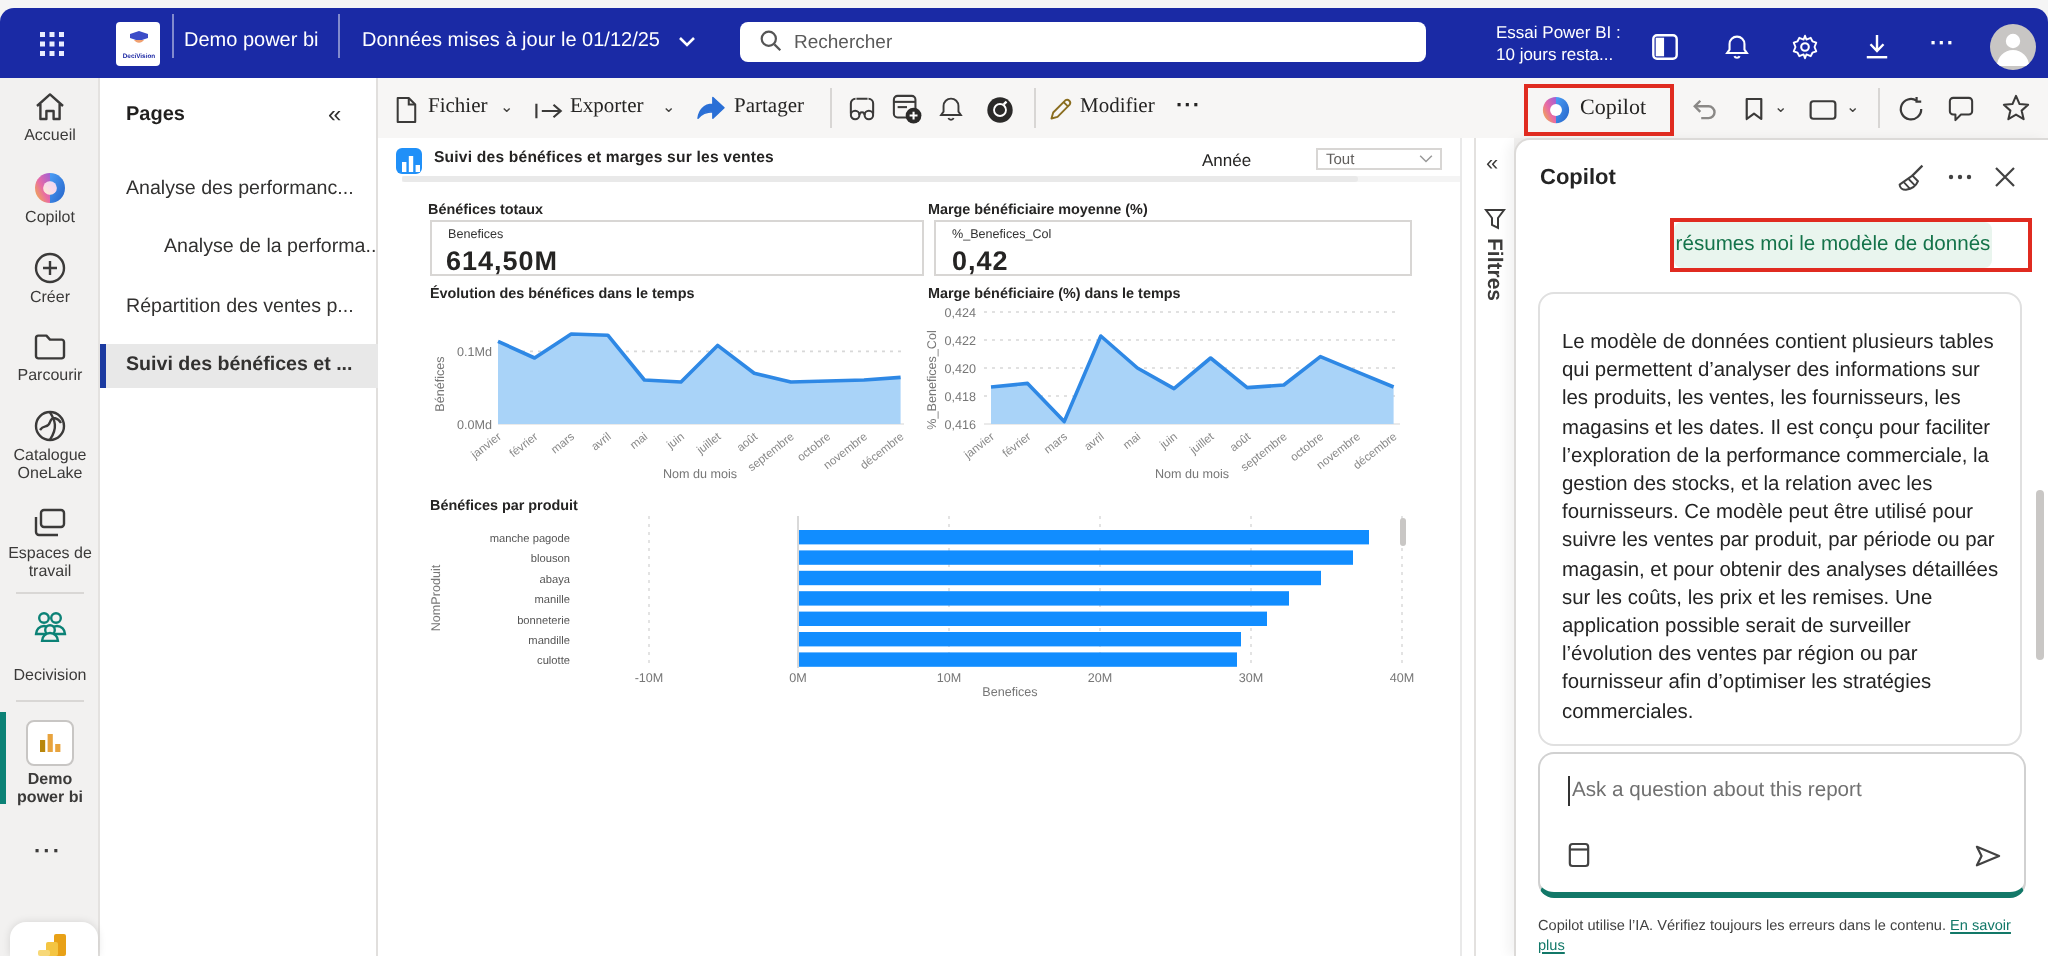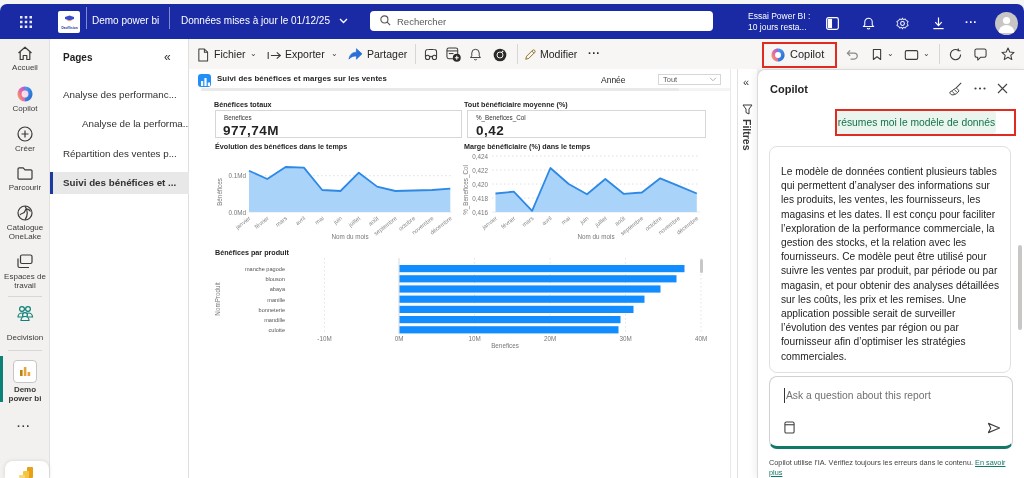--- a/index.html
+++ b/index.html
@@ -30,21 +30,21 @@
 
 #pages { left:50px; top:39px; width:139px; height:439px; background:#fff; border-right:1px solid #e1dfdd; }
 #pagehdr { left:63px; top:52px; font-size:10px; font-weight:bold; color:#201f1e; }
 #pagecoll { left:164px; top:50px; font-size:12px; color:#323130; }
 .pgitem { left:50px; width:139px; height:22px; font-size:9.8px; color:#323130; line-height:22px; padding-left:13px; white-space:nowrap; overflow:hidden; }
 #pgsel { left:50px; top:172px; width:139px; height:22px; background:#e8e8e8; }
 #pgselbar { left:50px; top:172px; width:3px; height:22px; background:#1b3aa0; }
 
 
 #toolbar { left:189px; top:39px; width:835px; height:30px; background:#f7f6f5; }
-.tbtxt { top:48px; font-size:10.5px; color:#252423; }
+.tbtxt { top:48px; font-size:10.5px; color:#252423;font-family:Liberation Serif, serif; }
 .tbchev { top:49px; font-size:8px; color:#454441; }
 .vdiv { top:44px; width:1px; height:20px; background:#d8d6d4; }
 #redbox1 { left:762px; top:42px; width:75px; height:26px; border:2px solid #e02b20; }
 #redbox2 { left:835px; top:109px; width:181px; height:27px; border:2px solid #e02b20; }
 
 
 #canvas { left:189px; top:69px; width:548px; height:409px; background:#fff; }
 #cvicon { left:198px; top:74px; width:12.5px; height:12.5px; background:#2090f8; border-radius:3px; }
 #cvtitle { left:217px; top:74px; font-size:7.8px; font-weight:bold; color:#252423; letter-spacing:0.1px; }
 #annee { left:633px; top:75px; font-size:8.5px; color:#252423; }
@@ -327,25 +327,25 @@
   <div class="abs" id="cvtitle">Suivi des bénéfices et marges sur les ventes</div>
   <div class="abs" id="annee" style="left:601px;">Année</div>
   <div class="abs" id="tout">Tout</div>
   <svg class="abs" style="left:709px; top:77px;" width="8" height="5" viewBox="0 0 9 6">
       <path d="M1 1 L4.5 4.5 L8 1" stroke="#999" stroke-width="0.9" fill="none"></path>
     </svg>
   <div class="abs" style="left:201px; top:88px; width:529px; height:3px; background:#f4f4f4;"></div>
   <div class="abs" id="hscroll"></div>
 
   <div class="abs cardtitle" style="left:214px; top:100px;">Bénéfices totaux</div>
-  <div class="abs cardtitle" style="left:464px; top:100px;">Tout bénéficiaire moyenne (%)</div>
+  <div class="abs cardtitle" style="left:464px; top:100px;">Marge bénéficiaire moyenne (%)</div>
   <div class="abs kpicard" style="left:215px; width:247px;"></div>
   <div class="abs kpicard" style="left:467px; width:239px;"></div>
   <div class="abs kpilbl" style="left:224px; top:114px;">Benefices</div>
-  <div class="abs kpival" style="left:223px; top:123px;">977,74M</div>
+  <div class="abs kpival" style="left:223px; top:123px;">614,50M</div>
   <div class="abs kpilbl" style="left:476px; top:114px;">%_Benefices_Col</div>
   <div class="abs kpival" style="left:476px; top:123px;">0,42</div>
 
   <div class="abs cardtitle" style="left:215px; top:142px;">Évolution des bénéfices dans le temps</div>
   <div class="abs cardtitle" style="left:464px; top:142px;">Marge bénéficiaire (%) dans le temps</div>
   <div class="abs cardtitle" style="left:215px; top:248px;">Bénéfices par produit</div>
 
   <svg class="abs" style="left:189px; top:69px;" width="548" height="409" viewBox="189 69 548 409">
 
     <line x1="249" y1="175.7" x2="452" y2="175.7" stroke="#d8d8d8" stroke-width="0.8" stroke-dasharray="1.5,2.5"></line>

